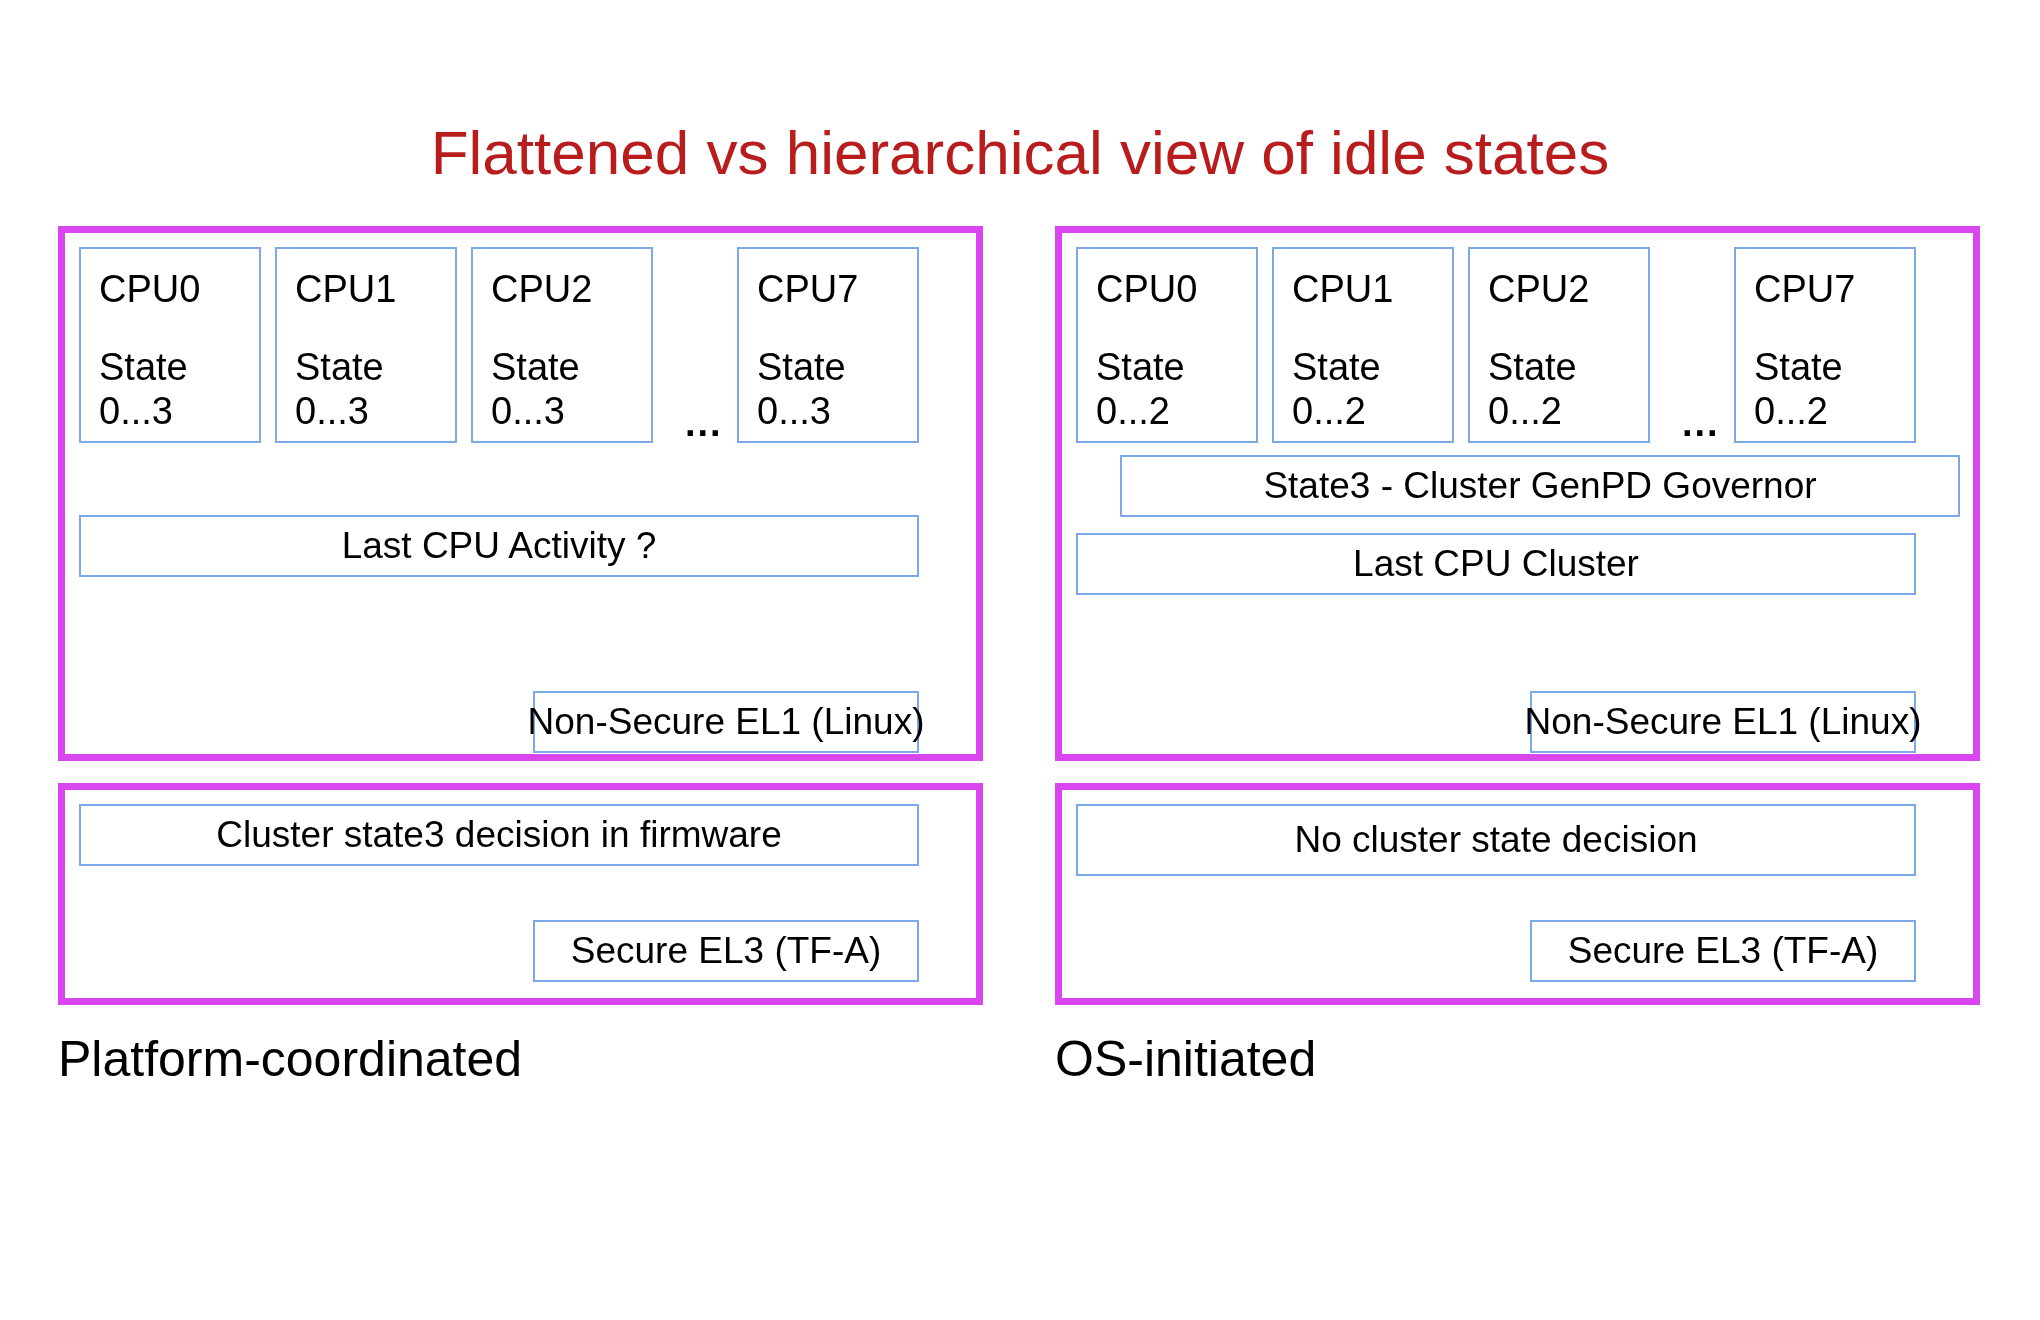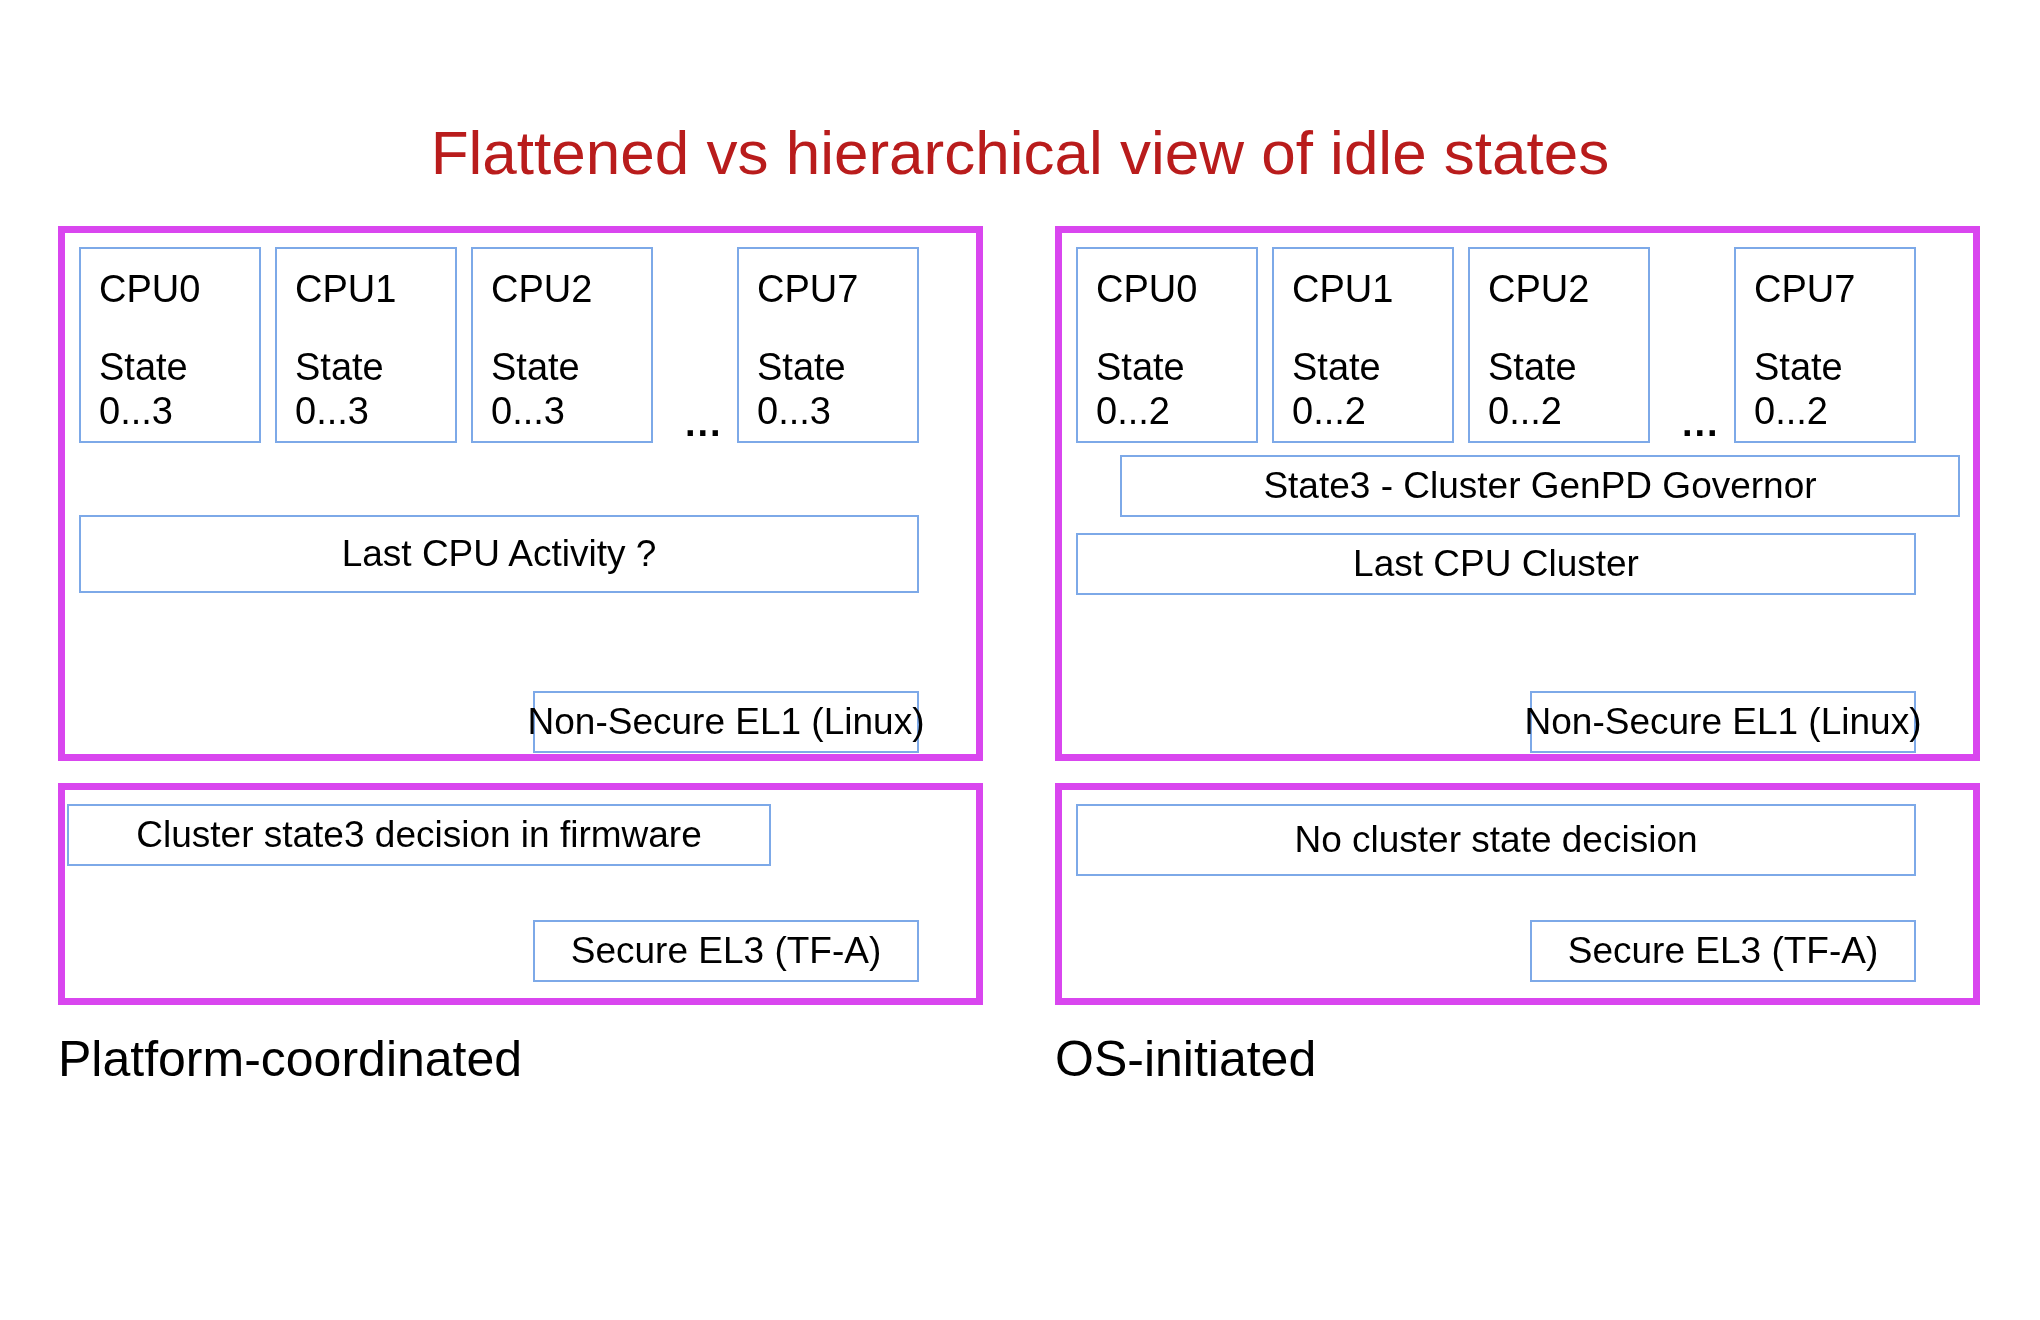--- a/index.html
+++ b/index.html
@@ -144,31 +144,31 @@
     </div>
 
     <div class="cpu-ellipsis" style="left:620px; top:170px;">...</div>
 
     <div class="box cpu-box" style="left:672px;">
       <div class="cpu-name">CPU7</div>
       <div class="cpu-state">State
 0...3</div>
     </div>
 
-    <div class="box bar" style="left:14px; top:282px; width:840px; height:78px;">
+    <div class="box bar" style="left:14px; top:282px; width:840px; height:62px;">
       <span class="bar-label">Last CPU Activity ?</span>
     </div>
 
     <div class="box bar" style="left:468px; top:458px; width:386px; height:62px;">
       <span class="bar-label">Non-Secure EL1 (Linux)</span>
     </div>
   </div>
 
   <div class="panel panel-lower-left">
-    <div class="box bar" style="left:2px; top:14px; width:704px; height:62px;">
+    <div class="box bar" style="left:14px; top:14px; width:840px; height:62px;">
       <span class="bar-label">Cluster state3 decision in firmware</span>
     </div>
 
     <div class="box bar" style="left:468px; top:130px; width:386px; height:62px;">
       <span class="bar-label">Secure EL3 (TF-A)</span>
     </div>
   </div>
 
   <div class="caption caption-left">Platform-coordinated</div>
 

